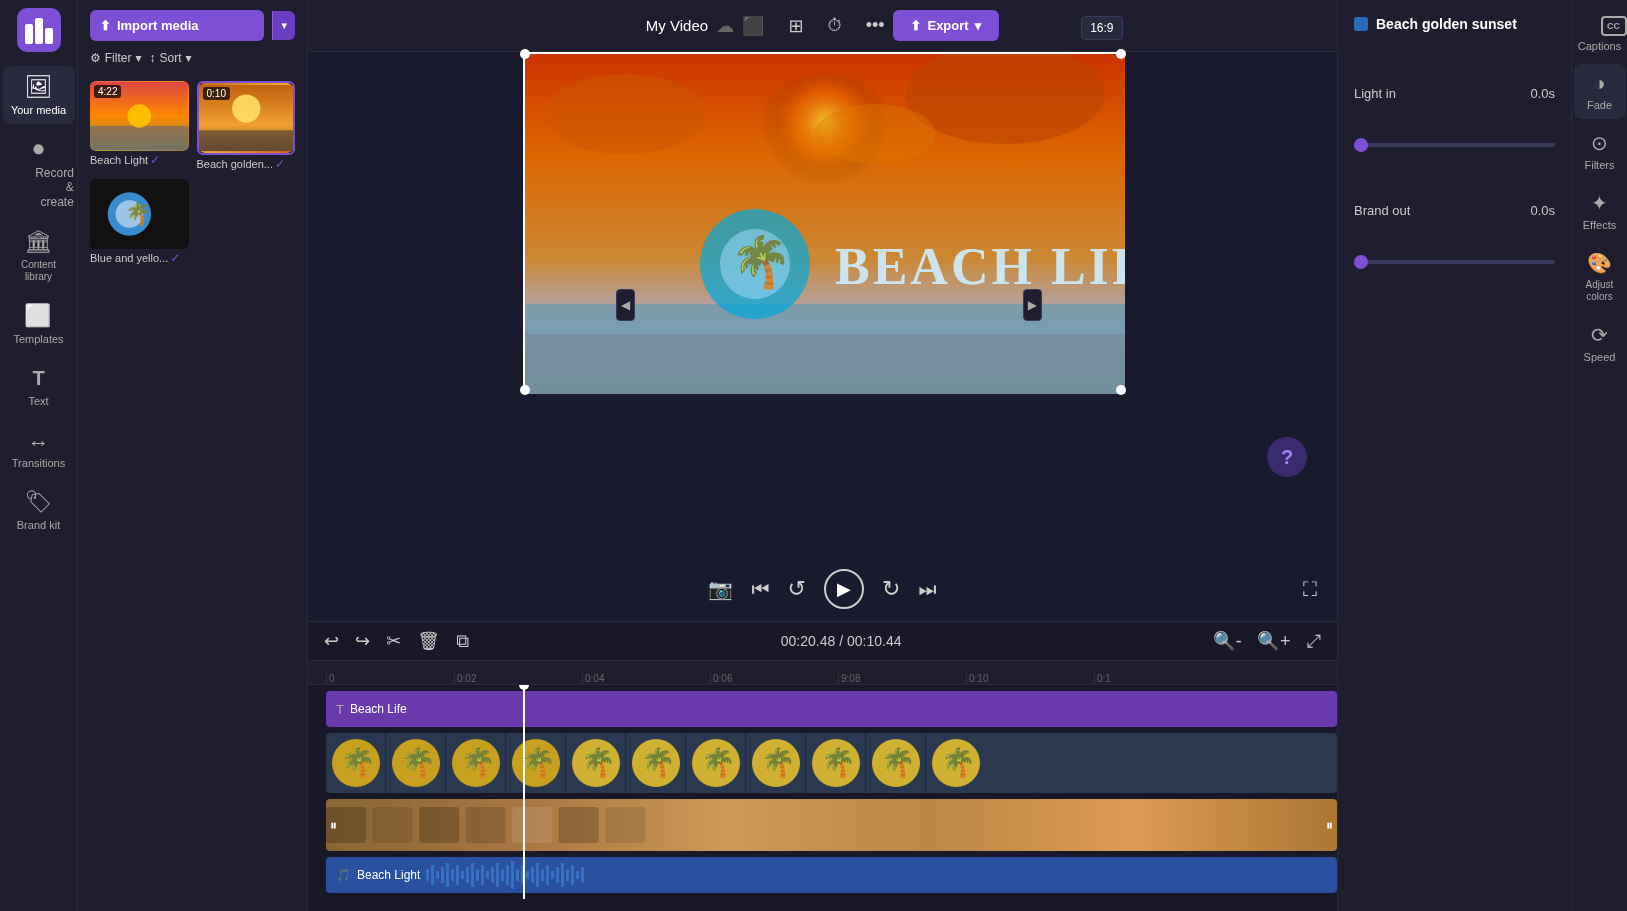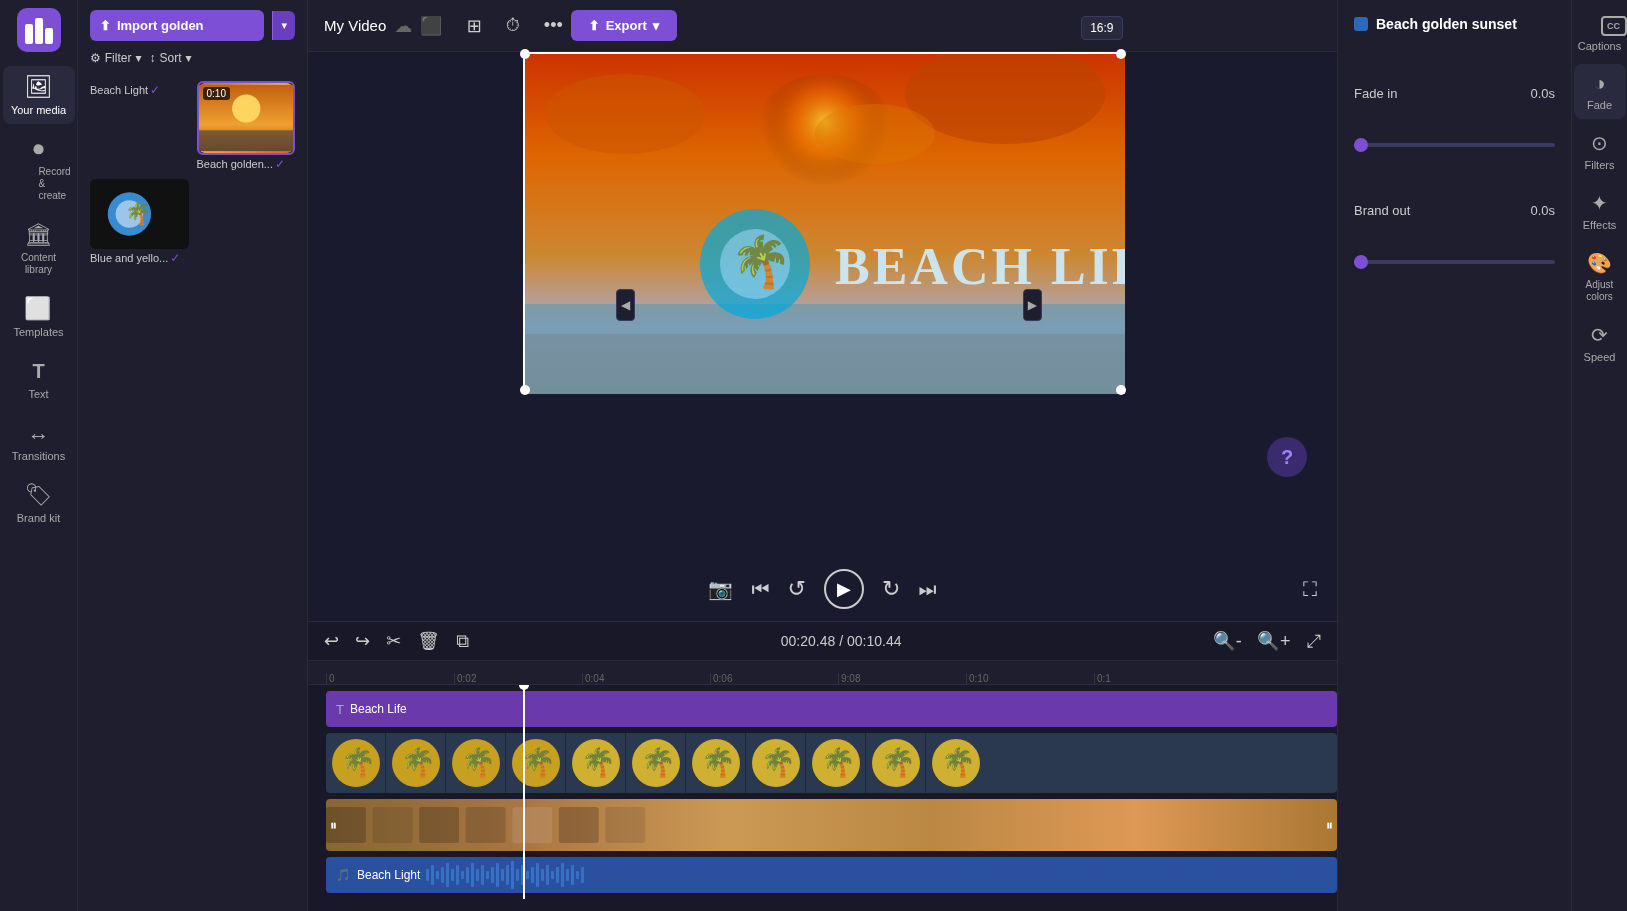--- a/index.html
+++ b/index.html
@@ -157,21 +157,21 @@
       display: flex;
       flex-direction: column;
       background: #181828;
       min-width: 0;
     }
 
     
     .top-bar {
       display: flex;
       align-items: center;
-      justify-content: flex-start;
+      justify-content: center;
       padding: 12px 16px;
       background: #1e1e2e;
       border-bottom: 1px solid #2a2a3e;
       height: 52px;
     }
     .project-title {
       font-size: 15px;
       color: #fff;
       font-weight: 500;
       display: flex;
@@ -550,21 +550,21 @@
       <rect x="28" y="20" width="8" height="16" rx="2" fill="#fff"></rect>
     </svg>
   </div>
 
   <div class="sidebar-item active">
     <div class="sidebar-icon">🖼</div>
     <span>Your media</span>
   </div>
   <div class="sidebar-item">
     <div class="sidebar-icon">⏺</div>
-    <span style="font-size:10px;text-align:left;line-height:1.2;margin-left:32px;">Record &amp;<br>create</span>
+    <span style="font-size:12px;text-align:right;line-height:1.2;margin-left:32px;">Record &amp;<br>create</span>
   </div>
   <div class="sidebar-item">
     <div class="sidebar-icon">🏛</div>
     <span style="font-size:10px;text-align:center;line-height:1.2;">Content<br>library</span>
   </div>
   <div class="sidebar-item">
     <div class="sidebar-icon">⬜</div>
     <span>Templates</span>
   </div>
   <div class="sidebar-item">
@@ -578,39 +578,56 @@
   <div class="sidebar-item">
     <div class="sidebar-icon">🏷</div>
     <span>Brand kit</span>
   </div>
 </div>
 
 <div class="media-panel">
   <div class="media-top-bar">
     <button class="import-btn">
       <span>⬆</span>
-      <span>Import golden</span>
+      <span>Import media</span>
     </button>
     <button class="import-btn-arrow">▾</button>
   </div>
   <div class="filter-sort-bar">
     <button class="filter-btn">
       <span>⚙</span>
       <span>Filter</span>
       <span>▾</span>
     </button>
     <button class="sort-btn">
       <span>↕</span>
       <span>Sort</span>
       <span>▾</span>
     </button>
   </div>
   <div class="media-grid">
 
     <div style="display:flex;flex-direction:column;">
+      <div class="media-thumb">
+        <div class="media-thumb-canvas thumb-beach-light" style="display:flex;align-items:center;justify-content:center;position:relative;">
+          <svg width="100%" height="70" viewBox="0 0 100 70">
+            <defs>
+              <linearGradient id="sky1" x1="0" y1="0" x2="0" y2="1">
+                <stop offset="0%" stop-color="#d44"></stop>
+                <stop offset="50%" stop-color="#f80"></stop>
+                <stop offset="100%" stop-color="#884"></stop>
+              </linearGradient>
+            </defs>
+            <rect width="100" height="70" fill="url(#sky1)"></rect>
+            <rect y="45" width="100" height="25" fill="#667" opacity="0.6"></rect>
+            <circle cx="50" cy="35" r="12" fill="#ffcc00" opacity="0.8"></circle>
+          </svg>
+        </div>
+        <div class="media-duration">4:22</div>
+      </div>
       <div class="media-label">
         <span>Beach Light</span>
         <span class="check-icon">✓</span>
       </div>
     </div>
 
     <div style="display:flex;flex-direction:column;">
       <div class="media-thumb" style="border:2px solid #7c4fd4;border-radius:6px;">
         <div class="media-thumb-canvas thumb-beach-golden" style="display:flex;align-items:center;justify-content:center;position:relative;">
           <svg width="100%" height="70" viewBox="0 0 100 70">
@@ -946,21 +963,21 @@
 </div>
 
 <div class="right-panel">
   <div class="right-content">
     <div class="right-title">
       <div class="color-dot" style="background:#2a6abd;"></div>
       <span>Beach golden sunset</span>
     </div>
 
     <div class="fade-row">
-      <span class="fade-label">Fade in</span>
+      <span class="fade-label">Light in</span>
       <span class="fade-value">0.0s</span>
     </div>
     <div class="fade-slider-track">
       <div class="fade-slider-fill"></div>
       <div class="fade-slider-thumb"></div>
     </div>
 
     <div class="fade-row">
       <span class="fade-label">Brand out</span>
       <span class="fade-value">0.0s</span>

